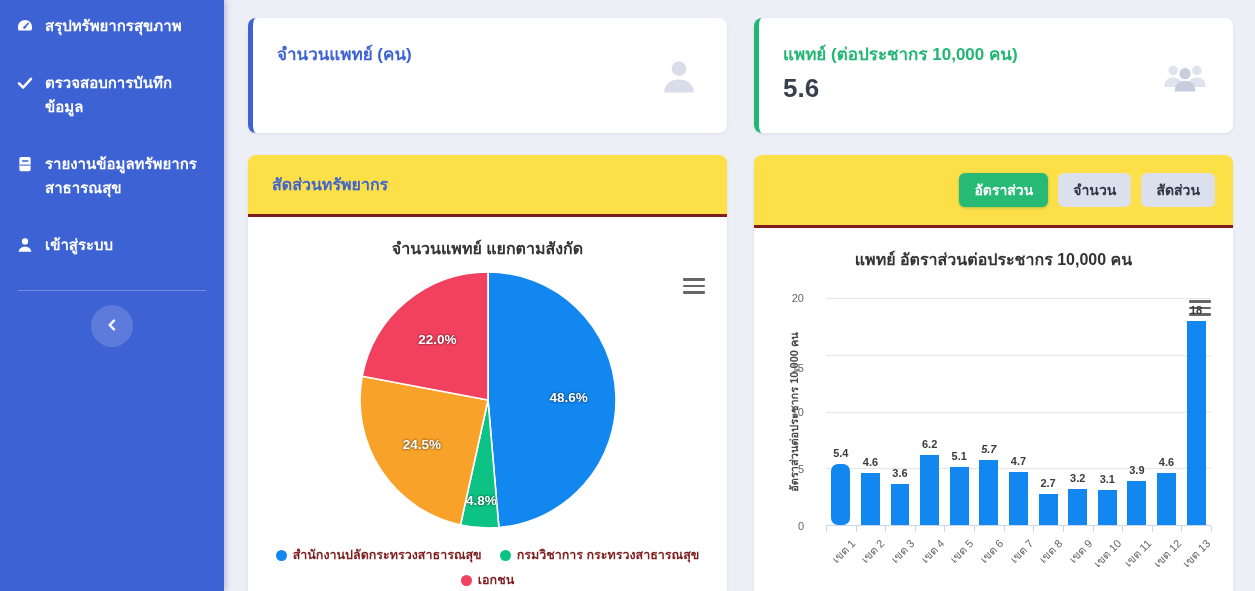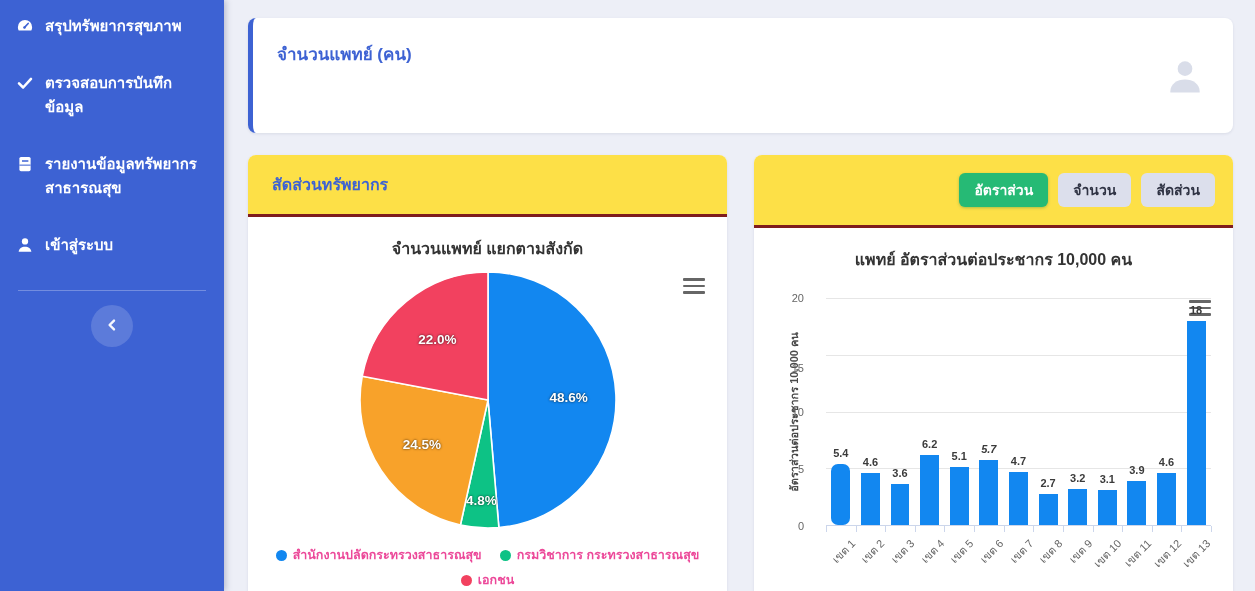--- a/index.html
+++ b/index.html
@@ -66,21 +66,21 @@
   .hamburger { position:absolute; right:22px; top:42px; width:22px; height:16px; cursor:pointer;
     display:flex; flex-direction:column; justify-content:space-between; background:none; border:none; }
   .hamburger span { display:block; height:2.6px; background:#666; border-radius:1px; }
 
   
   .pie-wrap { display:flex; justify-content:center; margin-top:4px; }
   .pie-label { font-size:13.5px; font-weight:700; fill:#fff;
     text-shadow:0 0 2px rgba(0,0,0,.55), 0 0 3px rgba(0,0,0,.35); }
   .legend { display:flex; flex-wrap:wrap; justify-content:center; column-gap:18px; row-gap:5px;
     max-width:440px; margin:10px auto 0 auto; }
-  .legend-item { display:flex; align-items:center; gap:6px; font-size:12.5px; font-weight:700; color:#ec4899; cursor:pointer; }
+  .legend-item { display:flex; align-items:center; gap:6px; font-size:12.5px; font-weight:700; color:#7f1d1d; cursor:pointer; }
   .legend-dot { width:11px; height:11px; border-radius:50%; flex:0 0 11px; }
 
   
   .bar-chart { position:relative; margin:26px 8px 0 0; padding-left:58px; }
   .y-title { position:absolute; left:26px; top:114px; transform:translate(-50%,-50%) rotate(-90deg);
     white-space:nowrap; font-size:11px; font-weight:700; color:#4a4a4a; }
   .y-ticks { position:absolute; left:0; top:0; width:46px; height:228px; }
   .y-ticks div { position:absolute; right:10px; transform:translateY(-50%); font-size:11px; color:#666; }
   .plot { position:relative; height:228px; border-bottom:1px solid #ccd6eb; }
   .gridline { position:absolute; left:0; right:0; height:1px; background:#e6e6e6; }
@@ -149,20 +149,34 @@
 
 <div class="main">
 
   <div class="row" id="stats-row">
       <div class="stat-card" style="border-left-color: rgb(61, 98, 211);">
         <div class="stat-title" style="color: rgb(61, 98, 211);">จำนวนแพทย์ (คน)</div>
         <span class="stat-icon">
           <svg viewBox="0 0 24 24">
             <circle cx="12" cy="8" r="4" fill="#d9dde9"></circle>
             <path d="M4 20.5c0-4.2 3.6-6.6 8-6.6s8 2.4 8 6.6V21H4z" fill="#d9dde9"></path>
+          </svg>
+        </span>
+      </div>
+      <div class="stat-card" style="border-left-color: rgb(34, 181, 115);">
+        <div class="stat-title" style="color: rgb(34, 181, 115);">แพทย์ (ต่อประชากร 10,000 คน)</div>
+        <div class="stat-value">5.6</div>
+        <span class="stat-icon">
+          <svg viewBox="0 0 28 24">
+            <circle cx="6.5" cy="8.5" r="3" fill="#dfe3ee"></circle>
+            <path d="M1 18c0-3.2 2.5-5 5.5-5s5.5 1.8 5.5 5v1H1z" fill="#dfe3ee"></path>
+            <circle cx="21.5" cy="8.5" r="3" fill="#dfe3ee"></circle>
+            <path d="M16 18c0-3.2 2.5-5 5.5-5S27 14.8 27 18v1H16z" fill="#dfe3ee"></path>
+            <circle cx="14" cy="10.5" r="3.6" fill="#c6cddd"></circle>
+            <path d="M7.5 21c0-3.8 3-5.9 6.5-5.9s6.5 2.1 6.5 5.9v.8h-13z" fill="#c6cddd"></path>
           </svg>
         </span>
       </div>
     </div>
 
   <div class="row">
 
     <section class="panel">
       <div class="panel-header">สัดส่วนทรัพยากร</div>
       <div class="panel-body">

